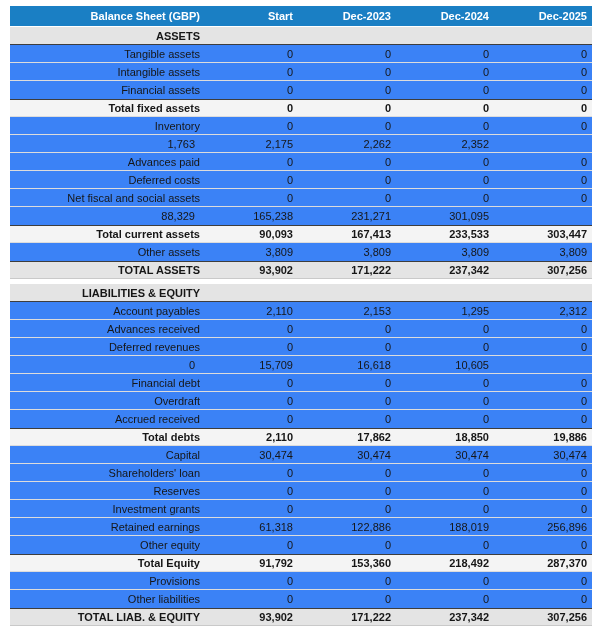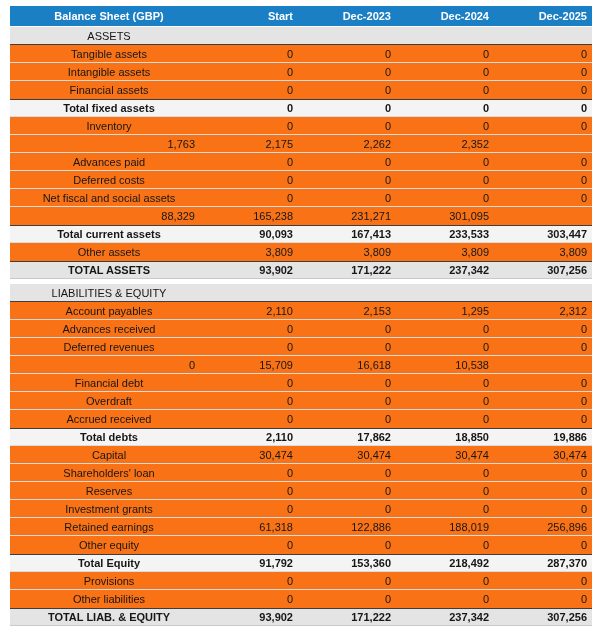--- a/index.html
+++ b/index.html
@@ -23,42 +23,42 @@
   .thead{
     background:var(--blue);
     color:#ffffff;
     font-weight:bold;
     height:20px;
     margin-bottom:1px;
   }
   .row{
     height:18px;
     border-bottom:1px solid var(--light-border);
-    background:#f97316;
+    background:#3b82f6;
   }
   .row.no-bb{border-bottom:none;}
   .row.section-row{
     background:var(--section-bg);
-    font-weight:normal;
+    font-weight:bold;
     border-bottom:1px solid var(--dark-border);
   }
   .row.subtotal{
     background:var(--subtotal-bg);
     font-weight:bold;
     border-top:1px solid var(--dark-border);
   }
   .row.total{
     background:var(--section-bg);
     font-weight:bold;
     border-top:1px solid var(--dark-border);
     border-bottom:1px solid var(--total-bottom);
   }
   .gap{height:5px;background:#ffffff;}
   .cell{white-space:nowrap;overflow:hidden;}
-  .cell.label{text-align:center;padding-left:8px;}
+  .cell.label{text-align:right;padding-left:8px;}
   .cell.num{text-align:right;padding-right:5px;}
 </style>
 </head>
 <body>
 
 <div class="sheet">
   <div class="thead">
     <div class="cell label">Balance Sheet (GBP)</div>
     <div class="cell num">Start</div>
     <div class="cell num">Dec-2023</div>
@@ -180,21 +180,21 @@
         <div class="cell label">Deferred revenues</div>
         <div class="cell num">0</div>
         <div class="cell num">0</div>
         <div class="cell num">0</div>
         <div class="cell num">0</div>
       </div>
       <div class="row normal">
         <div class="cell num">0</div>
         <div class="cell num">15,709</div>
         <div class="cell num">16,618</div>
-        <div class="cell num">10,538</div>
+        <div class="cell num">10,605</div>
       </div>
       <div class="row normal">
         <div class="cell label">Financial debt</div>
         <div class="cell num">0</div>
         <div class="cell num">0</div>
         <div class="cell num">0</div>
         <div class="cell num">0</div>
       </div>
       <div class="row normal">
         <div class="cell label">Overdraft</div>

